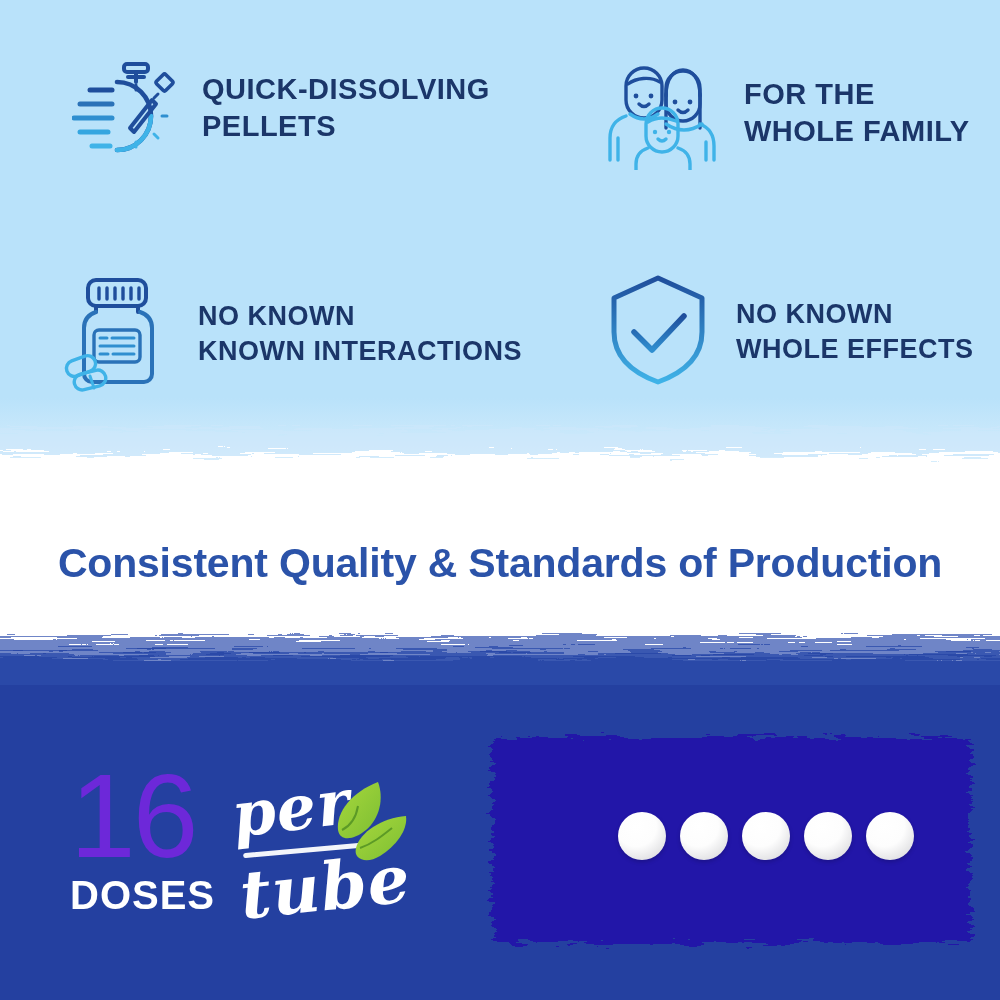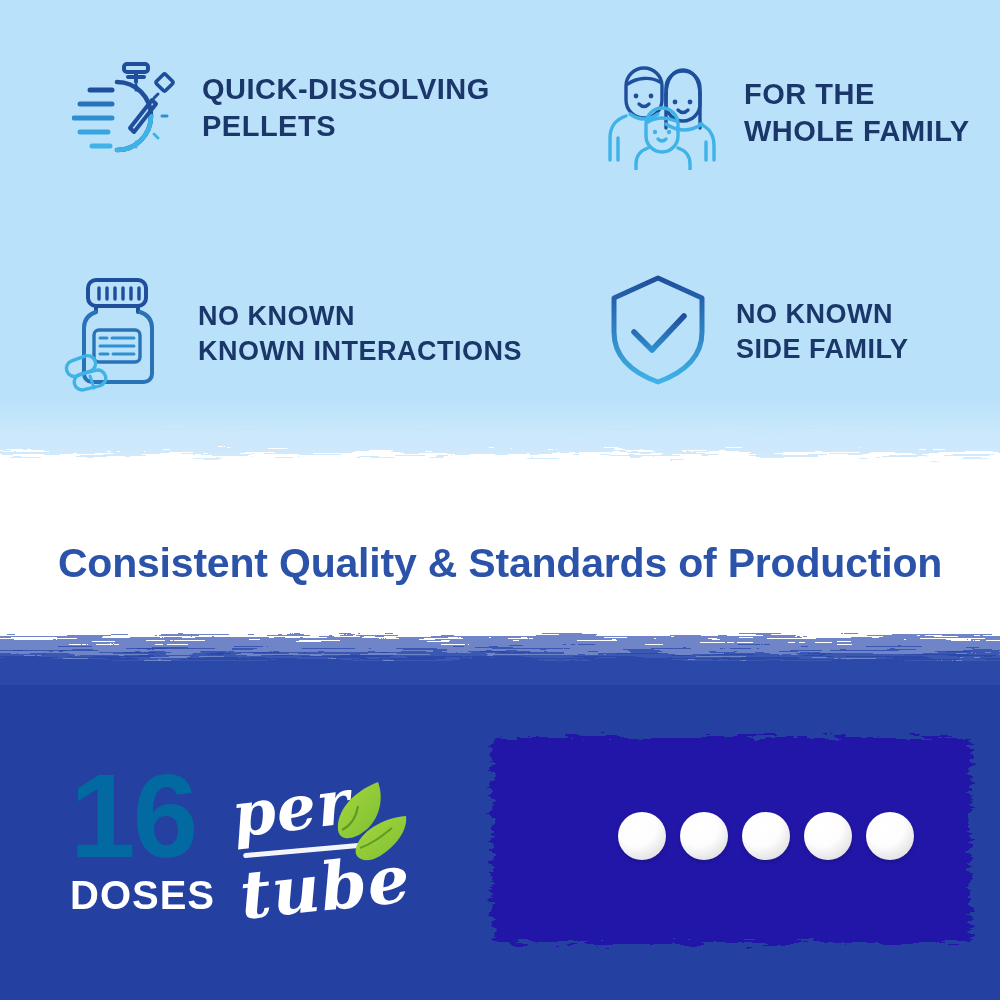--- a/index.html
+++ b/index.html
@@ -52,21 +52,21 @@
     position:absolute; left:0; top:600px; width:1000px; height:110px;
   }
 
   
   .bottom-panel{
     position:absolute; left:0; top:685px; width:1000px; height:315px;
     background:#2440a0;
   }
   .dose-block{ position:absolute; left:70px; top:762px; }
   .dose-number{
-    color:#0369a1; font-weight:700; font-size:118px; line-height:.92;
+    color:#6d28d9; font-weight:400; font-size:118px; line-height:.92;
     letter-spacing:-3px;
   }
   .dose-label{
     color:#ffffff; font-weight:700; font-size:40px; letter-spacing:1px;
     margin-top:2px; margin-left:0;
   }
   .script-per{
     position:absolute; left:232px; top:772px;
     color:#ffffff; font-size:62px; font-style:italic; font-weight:700;
     font-family:"DejaVu Serif", serif;
@@ -231,21 +231,21 @@
               <stop offset="0%" stop-color="#1f4e9c"></stop>
               <stop offset="100%" stop-color="#2f8fd0"></stop>
             </linearGradient>
           </defs>
           <path d="M52 6 L96 26 v34 c0 28 -22 42 -44 50 C30 102 8 88 8 60 V26 Z" fill="none" stroke="url(#shieldGrad)" stroke-width="5" stroke-linejoin="round"></path>
           <path d="M28 60 L46 78 L78 44" fill="none" stroke="url(#checkGrad)" stroke-width="5.5" stroke-linecap="round" stroke-linejoin="round"></path>
         </svg>
       </span>
       <span class="feat-text">
         <span>NO KNOWN</span>
-        <span class="l2">SIDE FAMILY</span>
+        <span class="l2">WHOLE EFFECTS</span>
       </span>
     </div>
   </div>
 
   <div class="brush-top">
     <svg width="1000" height="130" viewBox="0 0 1000 130" preserveAspectRatio="none">
       <defs>
         <linearGradient id="fadeTop" x1="0" y1="0" x2="0" y2="1">
           <stop offset="0%" stop-color="#b9e2fa" stop-opacity="1"></stop>
           <stop offset="55%" stop-color="#d9eefc" stop-opacity="1"></stop>

